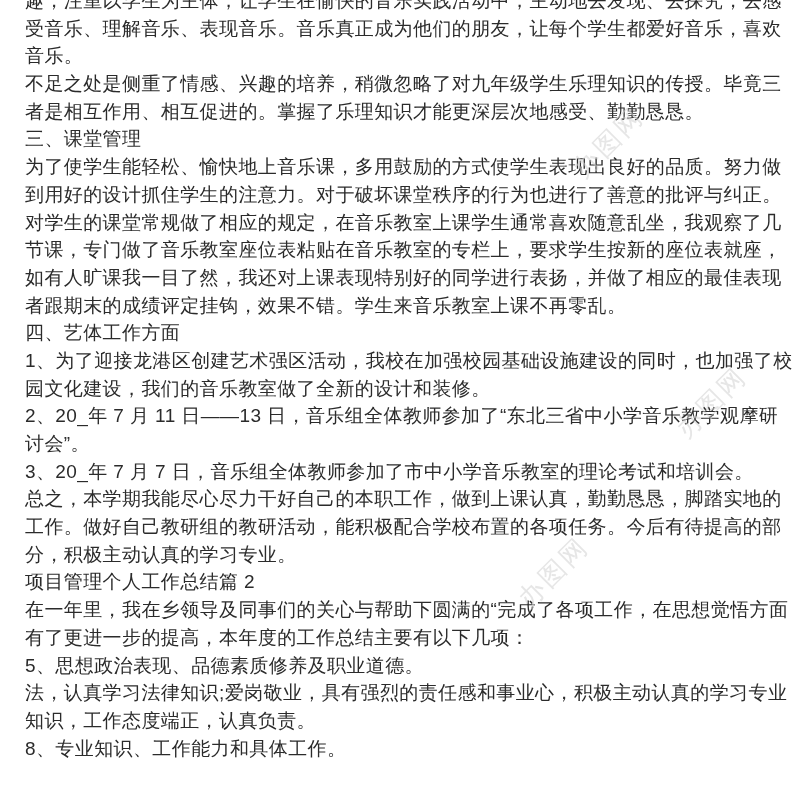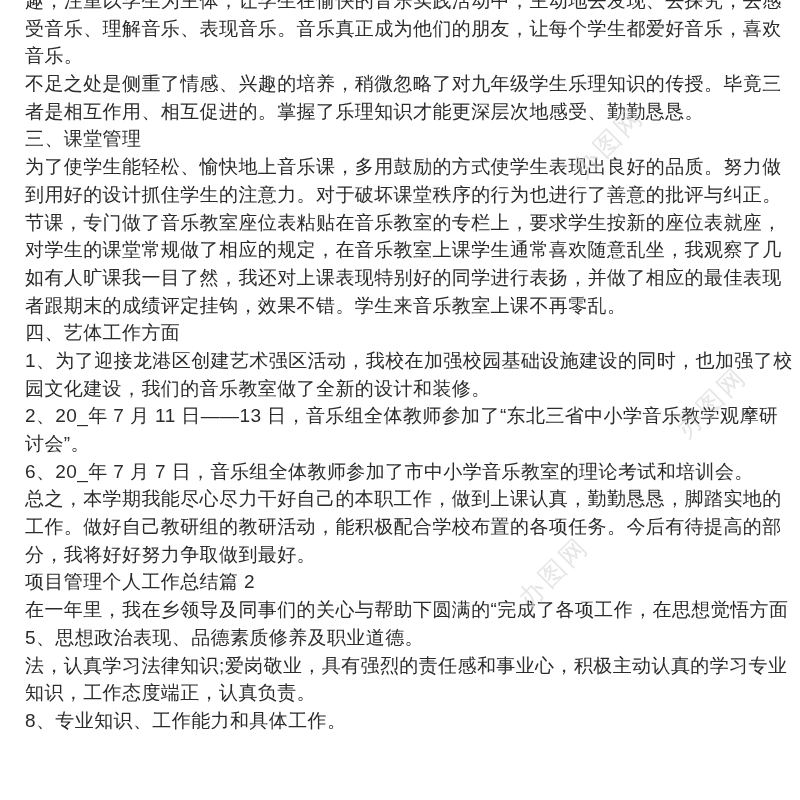--- a/index.html
+++ b/index.html
@@ -59,33 +59,34 @@
     </div>
   <div class="doc">
       <div class="line">趣，注重以学生为主体，让学生在愉快的音乐实践活动中，主动地去发现、去探究，去感</div>
       <div class="line">受音乐、理解音乐、表现音乐。音乐真正成为他们的朋友，让每个学生都爱好音乐，喜欢</div>
       <div class="line">音乐。</div>
       <div class="line">不足之处是侧重了情感、兴趣的培养，稍微忽略了对九年级学生乐理知识的传授。毕竟三</div>
       <div class="line">者是相互作用、相互促进的。掌握了乐理知识才能更深层次地感受、勤勤恳恳。</div>
       <div class="line">三、课堂管理</div>
       <div class="line">为了使学生能轻松、愉快地上音乐课，多用鼓励的方式使学生表现出良好的品质。努力做</div>
       <div class="line">到用好的设计抓住学生的注意力。对于破坏课堂秩序的行为也进行了善意的批评与纠正。</div>
+      <div class="line">对学生的课堂常规做了相应的规定，在音乐教室上课学生通常喜欢随意乱坐，我观察了几</div>
       <div class="line">节课，专门做了音乐教室座位表粘贴在音乐教室的专栏上，要求学生按新的座位表就座，</div>
-      <div class="line">对学生的课堂常规做了相应的规定，在音乐教室上课学生通常喜欢随意乱坐，我观察了几</div>
       <div class="line">如有人旷课我一目了然，我还对上课表现特别好的同学进行表扬，并做了相应的最佳表现</div>
       <div class="line">者跟期末的成绩评定挂钩，效果不错。学生来音乐教室上课不再零乱。</div>
       <div class="line">四、艺体工作方面</div>
       <div class="line">1、为了迎接龙港区创建艺术强区活动，我校在加强校园基础设施建设的同时，也加强了校</div>
       <div class="line">园文化建设，我们的音乐教室做了全新的设计和装修。</div>
       <div class="line">2、20_年 7 月 11 日——13 日，音乐组全体教师参加了“东北三省中小学音乐教学观摩研</div>
       <div class="line">讨会”。</div>
-      <div class="line">6、20_年 7 月 7 日，音乐组全体教师参加了市中小学音乐教室的理论考试和培训会。</div>
+      <div class="line">3、20_年 7 月 7 日，音乐组全体教师参加了市中小学音乐教室的理论考试和培训会。</div>
       <div class="line">总之，本学期我能尽心尽力干好自己的本职工作，做到上课认真，勤勤恳恳，脚踏实地的</div>
       <div class="line">工作。做好自己教研组的教研活动，能积极配合学校布置的各项任务。今后有待提高的部</div>
-      <div class="line">分，我将好好努力争取做到最好。</div>
+      <div class="line">分，积极主动认真的学习专业。</div>
       <div class="line">项目管理个人工作总结篇 2</div>
       <div class="line">在一年里，我在乡领导及同事们的关心与帮助下圆满的“完成了各项工作，在思想觉悟方面</div>
+      <div class="line">有了更进一步的提高，本年度的工作总结主要有以下几项：</div>
       <div class="line">5、思想政治表现、品德素质修养及职业道德。</div>
       <div class="line">法，认真学习法律知识;爱岗敬业，具有强烈的责任感和事业心，积极主动认真的学习专业</div>
       <div class="line">知识，工作态度端正，认真负责。</div>
       <div class="line">8、专业知识、工作能力和具体工作。</div>
     </div>
 </div>
 
 </body></html>

